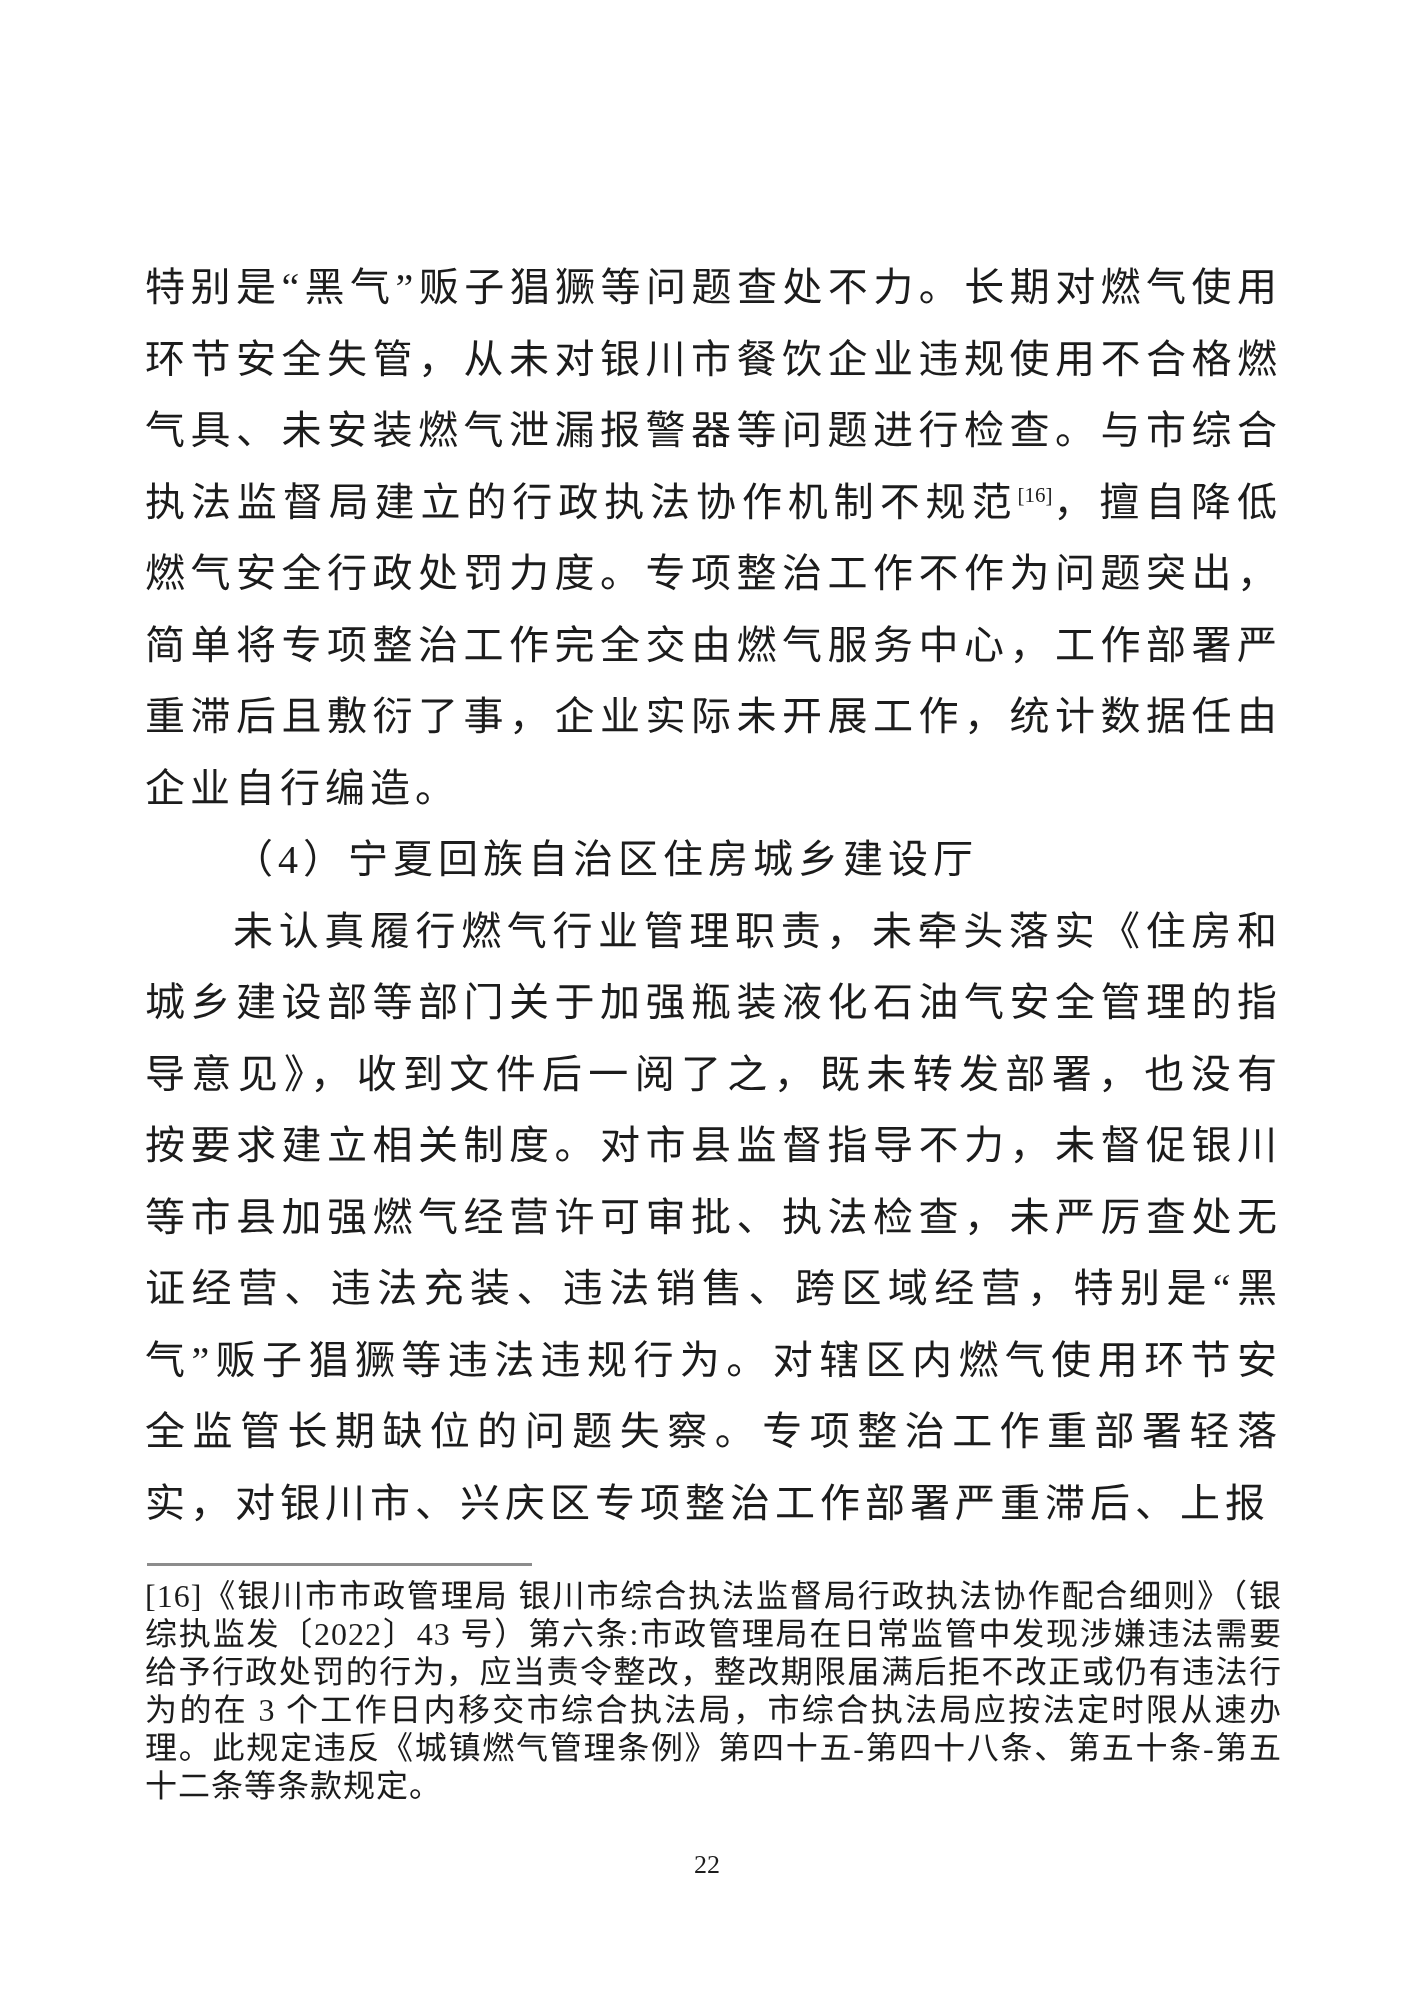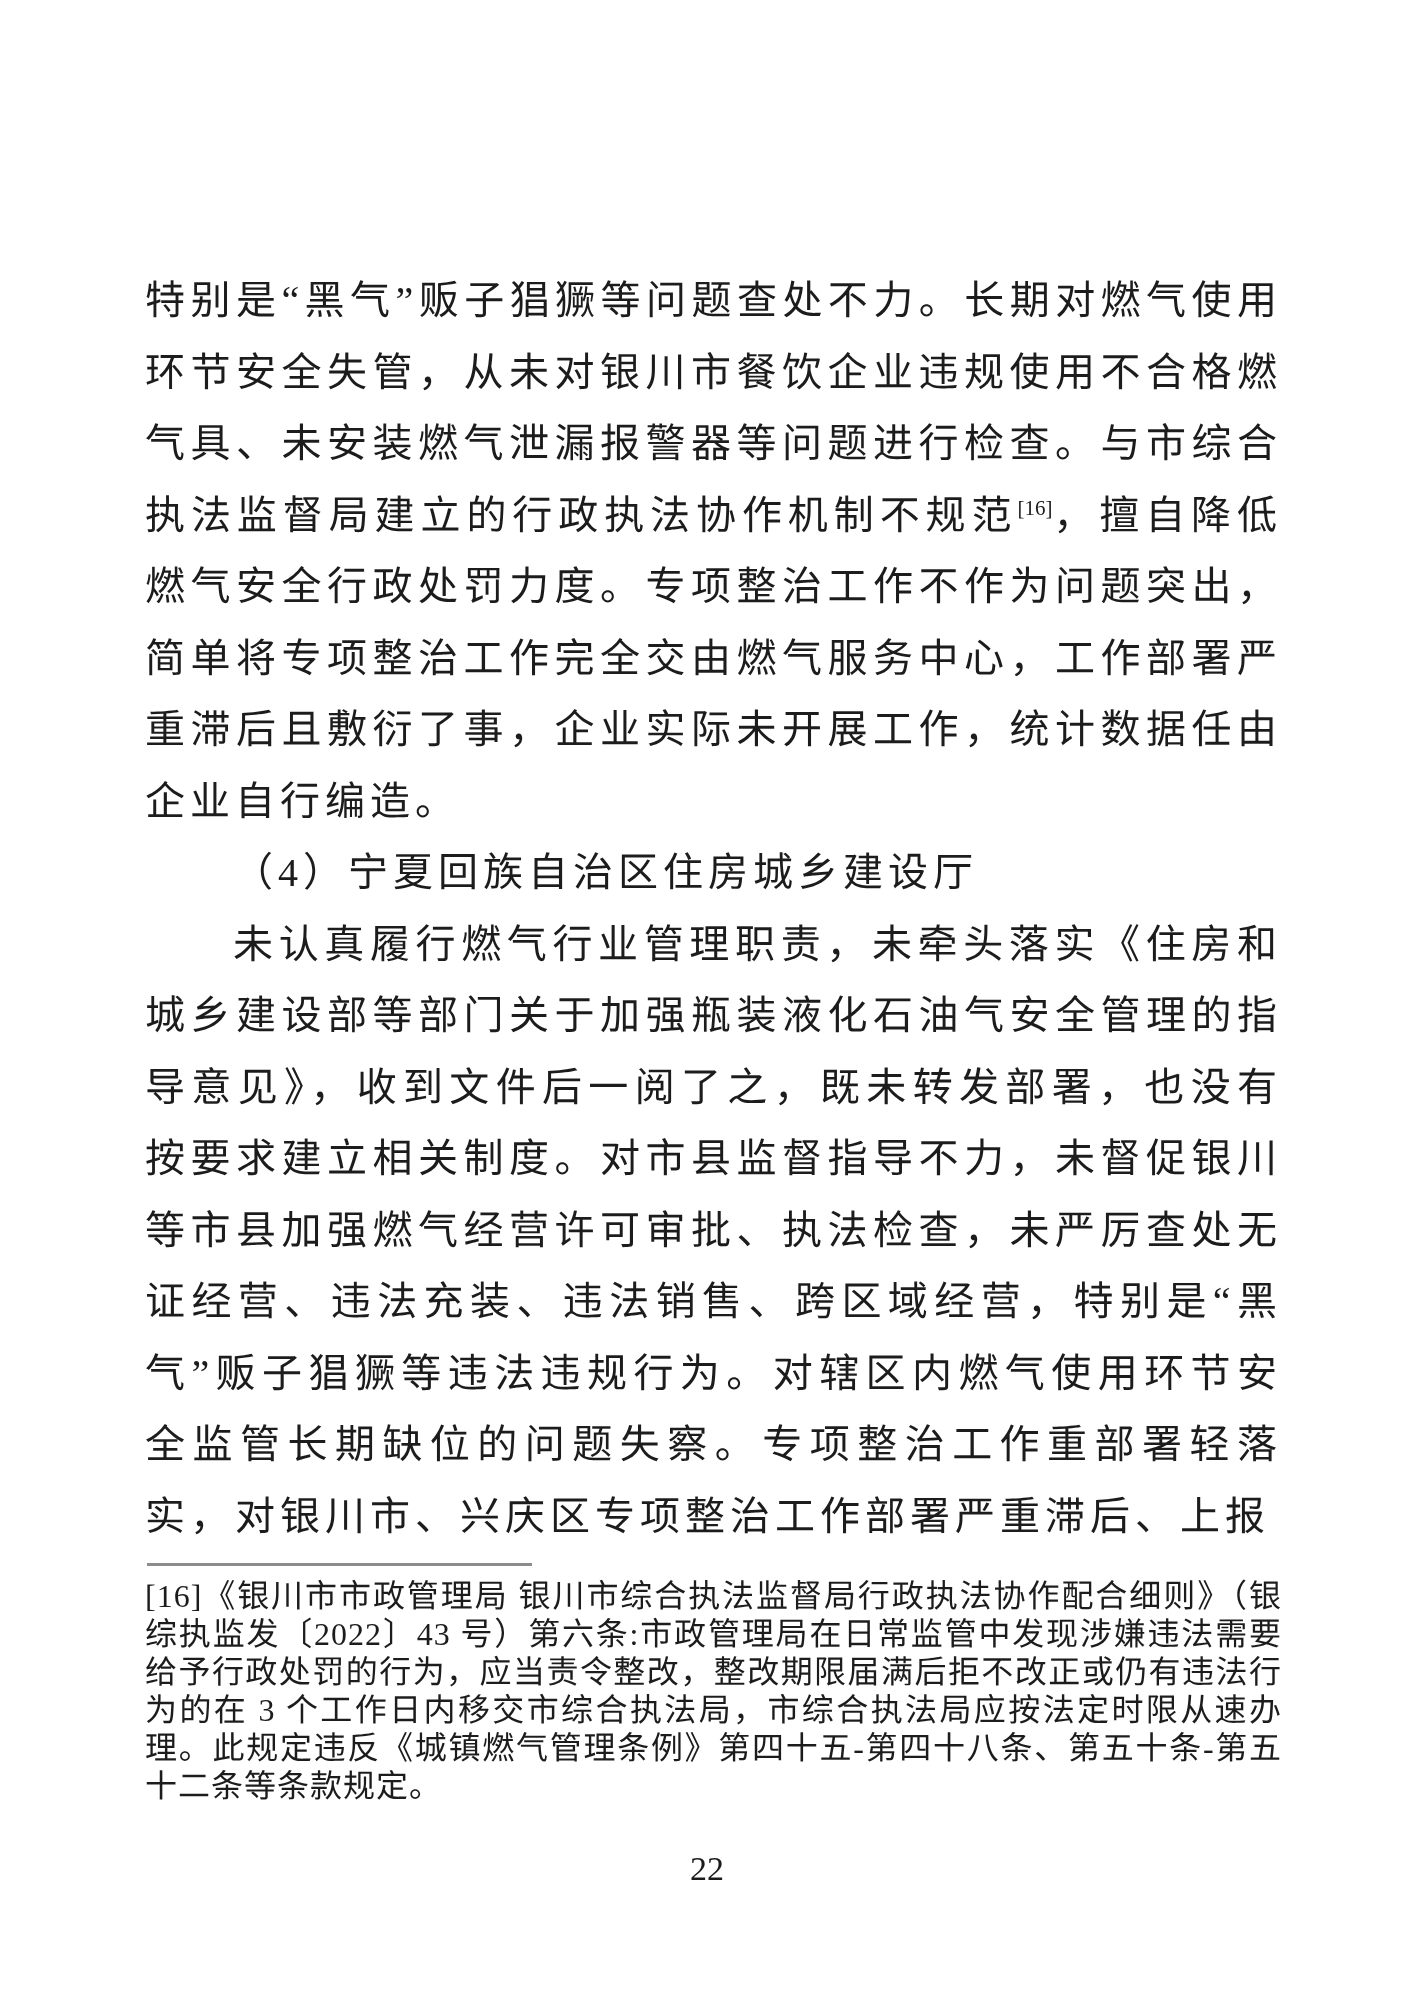--- a/index.html
+++ b/index.html
@@ -13,21 +13,21 @@
     height: 2000px;
     margin: 0 auto;
     background: #ffffff;
     overflow: hidden;
     font-family: "Liberation Serif", "DejaVu Serif", serif;
     color: #1c1c1c;
   }
   .body-text {
     position: absolute;
     left: 145px;
-    top: 265px;
+    top: 252px;
     width: 1137px;
     font-size: 40px;
     line-height: 71.5px;
     letter-spacing: 5px;
     text-align: justify;
     text-justify: inter-character;
   }
   .body-text p {
     margin: 0;
     padding: 0;
@@ -59,21 +59,21 @@
     letter-spacing: 1px;
     text-align: justify;
     text-justify: inter-character;
   }
   .page-number {
     position: absolute;
     left: 0;
     top: 1850px;
     width: 1414px;
     text-align: center;
-    font-size: 34px;
+    font-size: 26px;
     letter-spacing: 0;
   }
 </style>
 </head>
 <body>
 
 <div class="page">
 
   <div class="body-text">
     <p>

